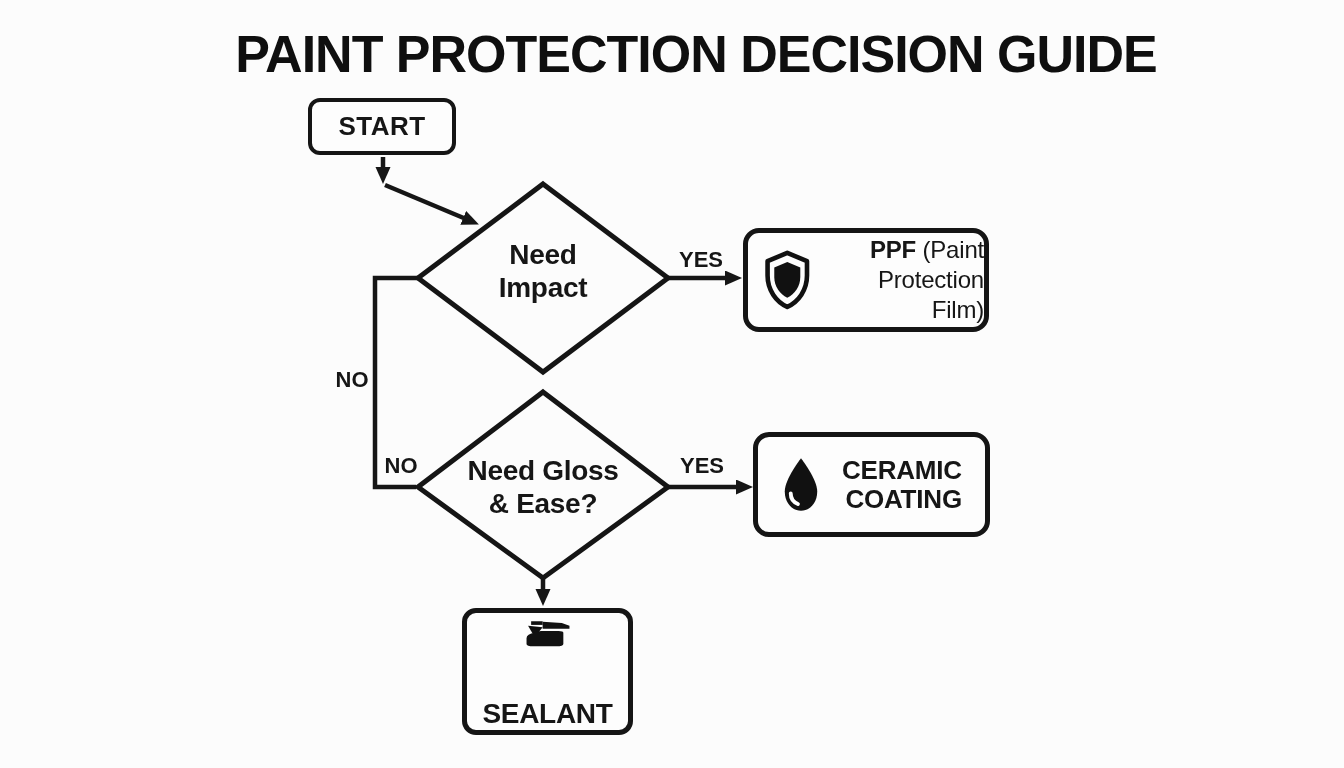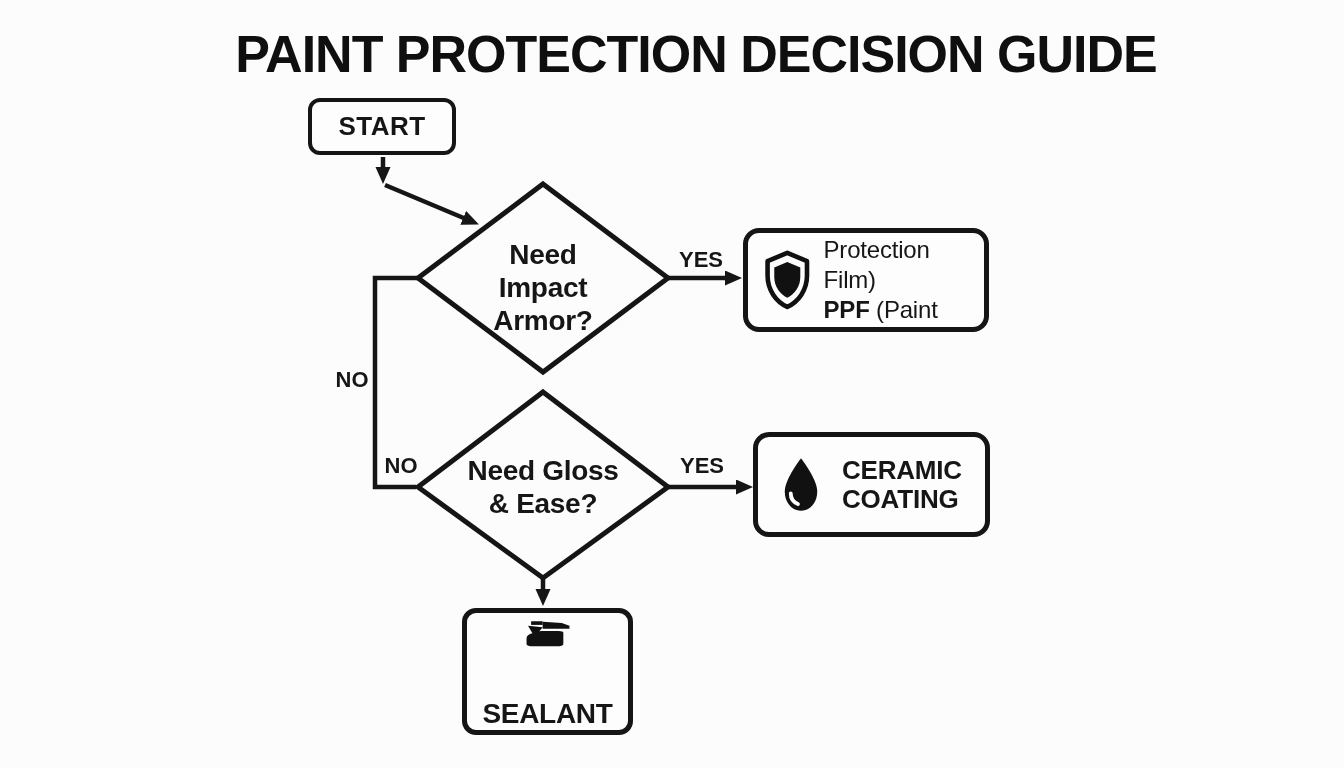--- a/index.html
+++ b/index.html
@@ -1,21 +1,21 @@
 <!DOCTYPE html>
 <html><head>
 <meta charset="utf-8">
 <style>
   html,body{margin:0;padding:0;background:#e9e9e9;}
   .stage{
     position:relative;width:1344px;height:768px;background:#fcfcfc;
     font-family:"Liberation Sans",sans-serif;color:#161616;overflow:hidden;
   }
   .layer{position:absolute;left:0;top:0;width:1344px;height:768px;}
-  .abs{position:absolute;box-sizing:border-box;}
+  .abs{position:absolute;box-sizing:border-box;text-align:right;}
   .title{
     left:0;top:24px;width:1312px;text-align:center;
     font-size:52px;font-weight:bold;letter-spacing:-1px;color:#0f0f0f;white-space:nowrap;margin-left:40px;
   }
   .node{
     background:#fdfdfd;border:5px solid #151515;border-radius:16px;
     display:flex;align-items:center;
   }
   .start{
     left:308px;top:98px;width:148px;height:57px;border-width:4px;border-radius:12px;
@@ -65,41 +65,40 @@
 
   <div class="abs title">PAINT PROTECTION DECISION GUIDE</div>
 
   <div class="abs node start">
     <span>START</span>
   </div>
 
   <div class="abs dlabel d1">
     <div>Need</div>
     <div>Impact</div>
-    <div>Armor?</div>
   </div>
 
   <div class="abs dlabel d2">
     <div>Need Gloss</div>
     <div>&amp; Ease?</div>
   </div>
 
   <div class="abs elabel" style="left:671px;top:247px;">YES</div>
   <div class="abs elabel" style="left:322px;top:367px;">NO</div>
   <div class="abs elabel" style="left:371px;top:453px;">NO</div>
   <div class="abs elabel" style="left:672px;top:453px;">YES</div>
 
   <div class="abs node ppf">
     <svg width="54" height="64" viewBox="0 0 24 28">
       <path d="M12 1.6 L3 5.4 V12 C3 18.6 6.8 23.9 12 26.3 C17.2 23.9 21 18.6 21 12 V5.4 Z" fill="none" stroke="#111" stroke-width="2.1" stroke-linejoin="round"></path>
       <path d="M12 1.6 L3 5.4 V12 C3 18.6 6.8 23.9 12 26.3 C17.2 23.9 21 18.6 21 12 V5.4 Z" fill="#111" transform="translate(12 14) scale(0.66) translate(-12 -14)"></path>
     </svg>
     <div class="ppf-text">
+      <div><span class="b">PPF</span> <span>(Paint</span></div>
       <div>Protection Film)</div>
-      <div><span class="b">PPF</span> <span>(Paint</span></div>
     </div>
   </div>
 
   <div class="abs node ceramic">
     <svg width="48" height="58" viewBox="0 0 24 30">
       <path d="M12 1.2 C12 1.2 3.6 12 3.6 18.3 C3.6 23.9 7.2 28.3 12 28.3 C16.8 28.3 20.4 23.9 20.4 18.3 C20.4 12 12 1.2 12 1.2 Z" fill="#111"></path>
       <path d="M6.7 19.4 A5.8 5.8 0 0 0 10.4 24.8" stroke="#fff" stroke-width="2" fill="none" stroke-linecap="round"></path>
     </svg>
     <div class="ceramic-text">
       <div>CERAMIC</div>

